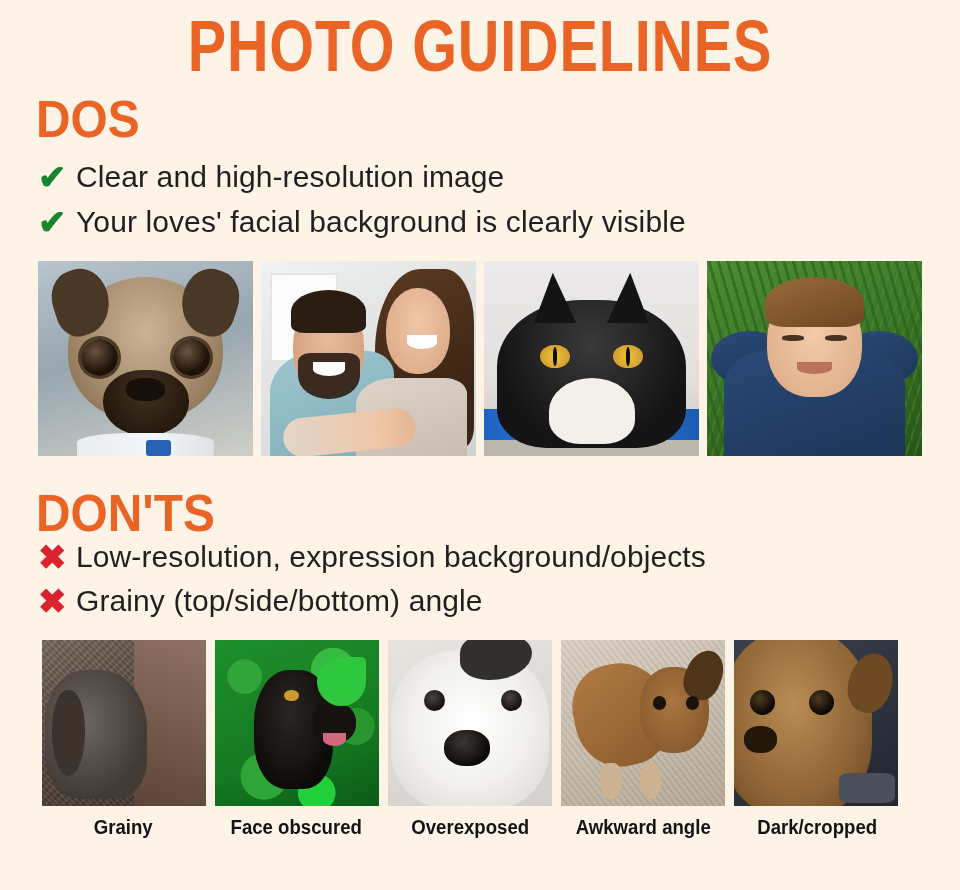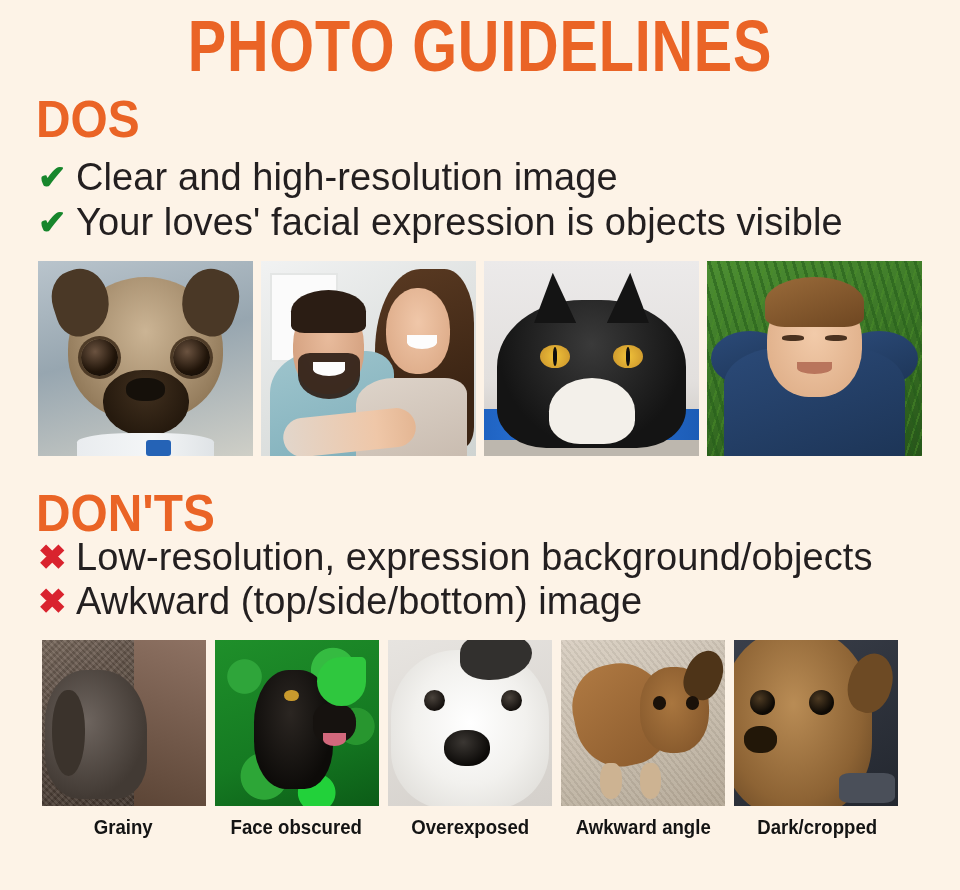--- a/index.html
+++ b/index.html
@@ -64,21 +64,21 @@
     flex: 0 0 38px;
     text-align: left;
     font-size: 34px;
     line-height: 34px;
     font-weight: bold;
   }
   .bullet .mark.check { color: #17862c; }
   .bullet .mark.cross { color: #d9232e; }
   .bullet .text {
     font-family: "Liberation Sans", sans-serif;
-    font-size: 38px;
+    font-size: 30px;
     line-height: 34px;
     color: #231f20;
     letter-spacing: 0.1px;
   }
   #do-1  { top: 160px; }
   #do-2  { top: 205px; }
   #dont-1{ top: 540px; }
   #dont-2{ top: 584px; }
 
   
@@ -448,21 +448,21 @@
 
 <div class="section-heading" id="heading-dos">DOS</div>
 
 <div class="bullet" id="do-1">
   <span class="mark check">✔</span>
   <span class="text">Clear and high-resolution image</span>
 </div>
 
 <div class="bullet" id="do-2">
   <span class="mark check">✔</span>
-  <span class="text">Your loves' facial expression is objects visible</span>
+  <span class="text">Your loves' facial background is clearly visible</span>
 </div>
 
 <div class="photo-row" id="row-dos">
 
   <div class="photo">
     <div class="ph-layer pug-bg"></div>
     <div class="pug-head"></div>
     <div class="pug-ear l"></div>
     <div class="pug-ear r"></div>
     <div class="pug-eye l"></div>
@@ -516,21 +516,21 @@
 
 <div class="section-heading" id="heading-donts">DON'TS</div>
 
 <div class="bullet" id="dont-1">
   <span class="mark cross">✖</span>
   <span class="text">Low-resolution, expression background/objects</span>
 </div>
 
 <div class="bullet" id="dont-2">
   <span class="mark cross">✖</span>
-  <span class="text">Awkward (top/side/bottom) image</span>
+  <span class="text">Grainy (top/side/bottom) angle</span>
 </div>
 
 <div class="photo-row" id="row-donts">
 
   <div class="photo">
     <div class="ph-layer grainy-bg"></div>
     <div class="grainy-blanket"></div>
     <div class="grainy-dog"></div>
     <div class="grainy-ear"></div>
   </div>

